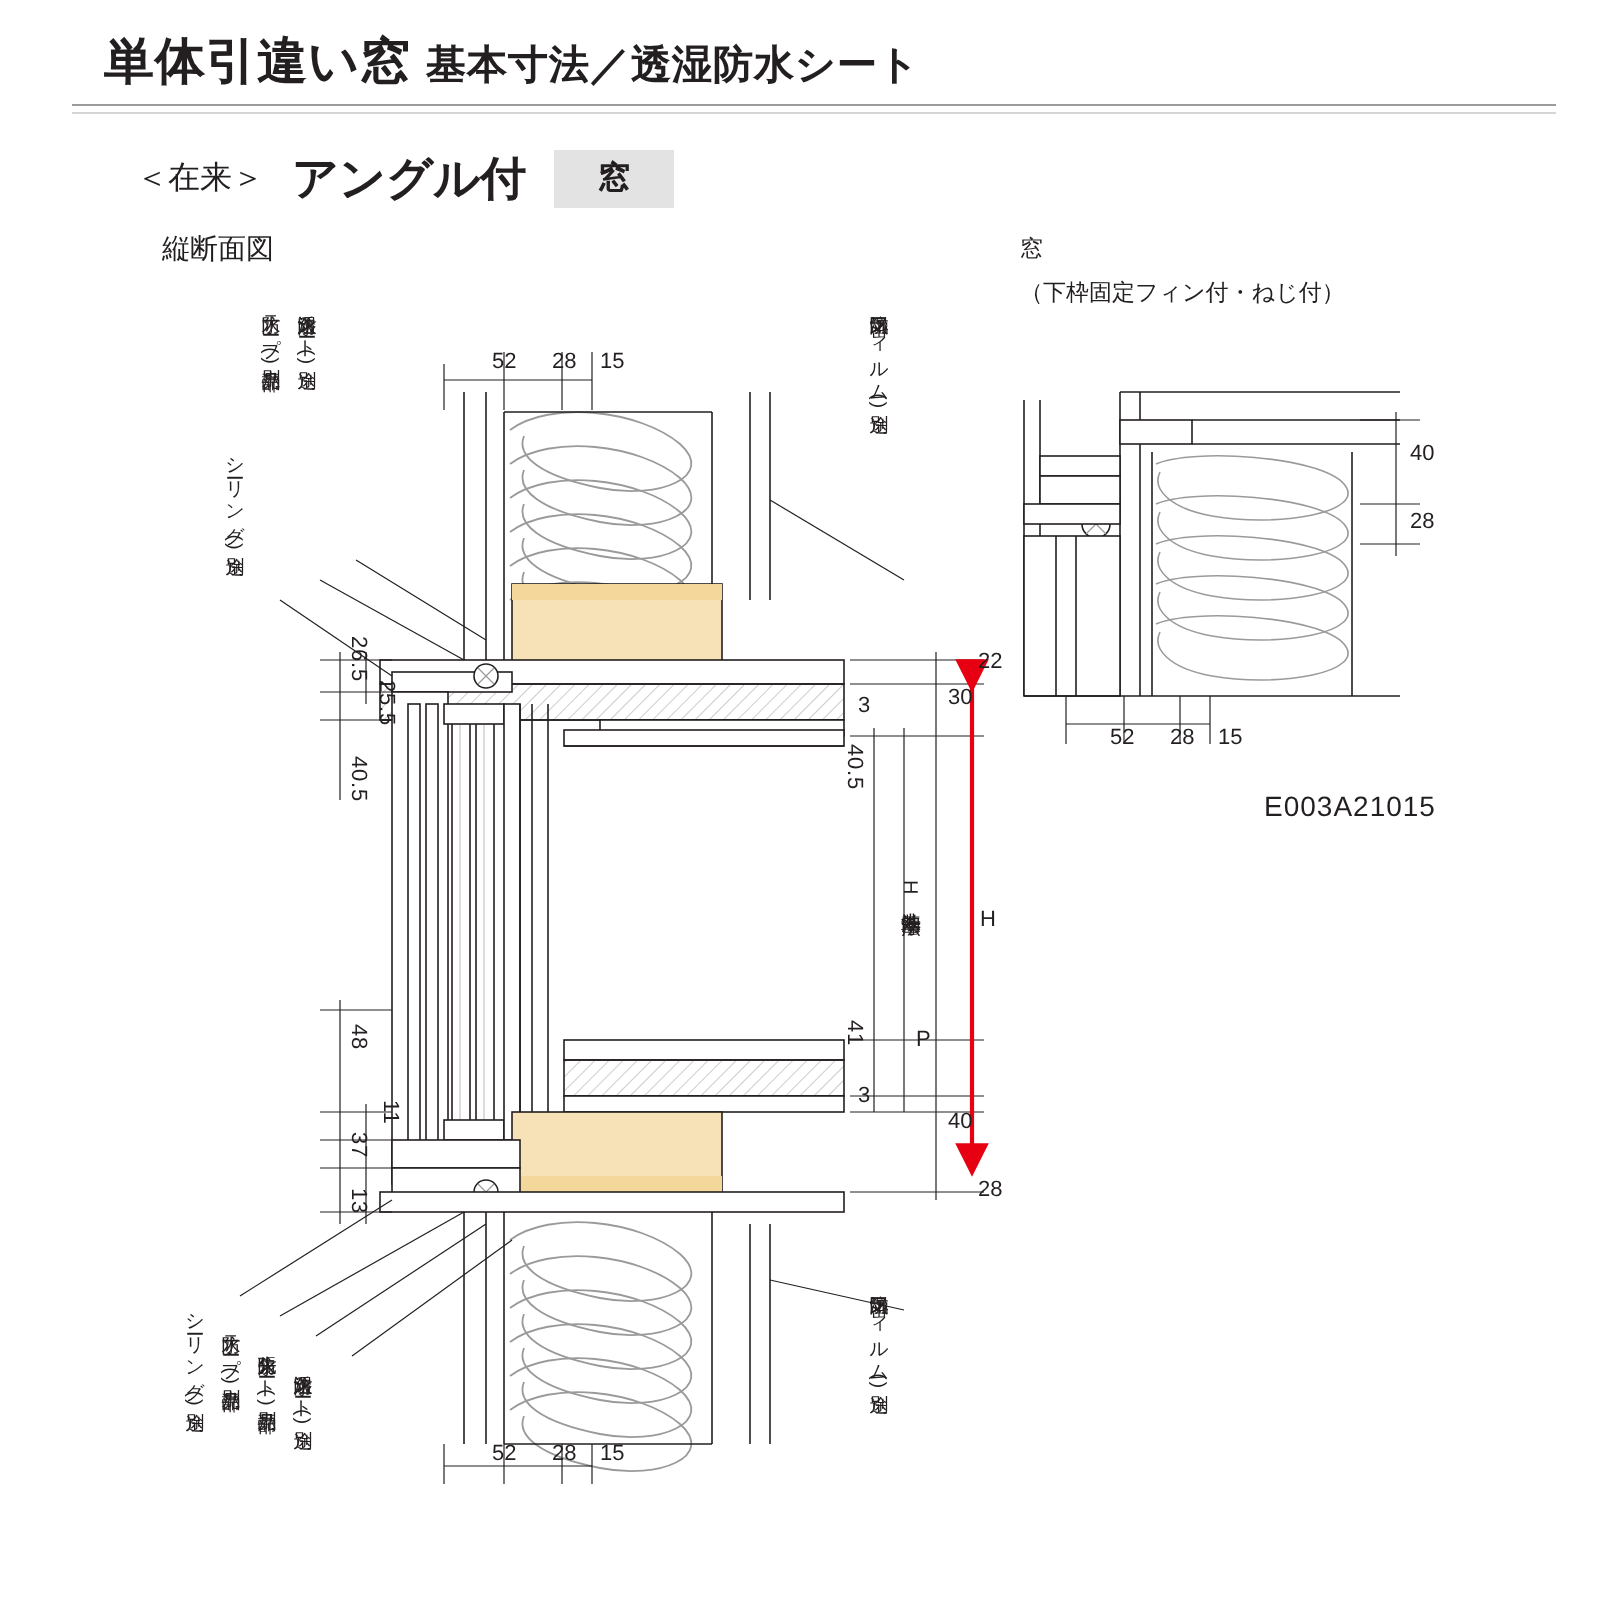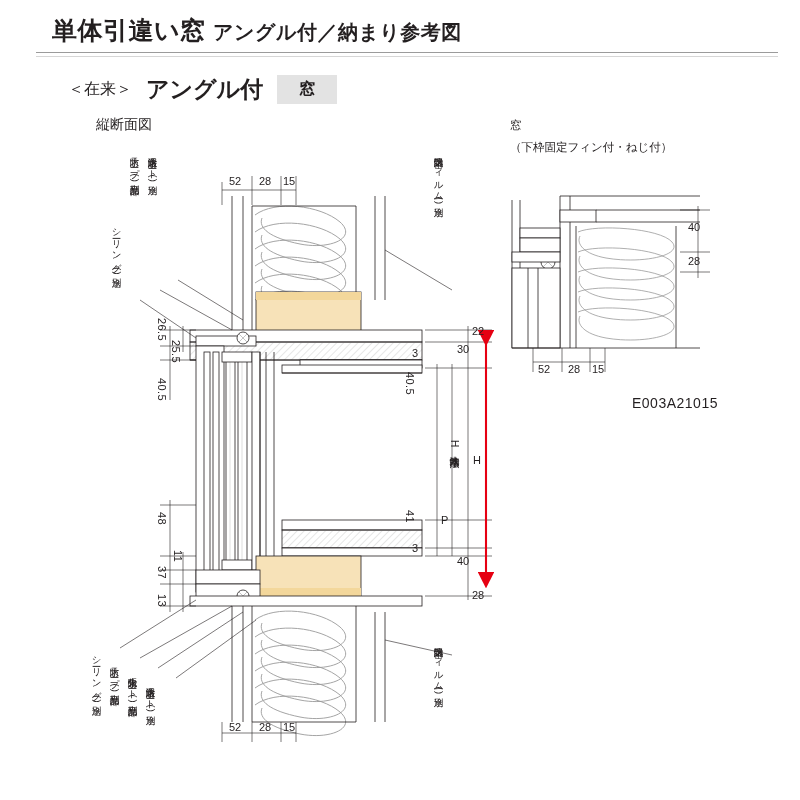--- a/index.html
+++ b/index.html
@@ -70,21 +70,21 @@
   }
   .chip {
     background: #e3e3e3;
     padding: 4px 22px;
     font-size: 16px;
     font-weight: bold;
     color: #231f20;
   }
   .section-label {
     position: absolute;
-    left: 96px;
+    left: 81px;
     top: 116px;
     font-size: 14px;
     text-align: right;
   }
   .code-label {
     position: absolute;
     left: 632px;
     top: 395px;
     font-size: 14px;
     letter-spacing: 0.5px;
@@ -104,37 +104,37 @@
     font-size: 10.5px;
     white-space: nowrap;
     line-height: 1;
   }
   .lbl.v {
     writing-mode: vertical-rl;
     text-orientation: mixed;
     letter-spacing: 0.4px;
   }
   .lbl.small { font-size: 9.5px; }
-  .lbl.num { font-size: 11px; }
+  .lbl.num { font-size: 11px; margin-left: 17px; }
   svg.layer {
     position: absolute;
     left: 0; top: 0;
     width: 800px;
     height: 800px;
     pointer-events: none;
   }
 </style>
 </head>
 <body>
 
 <div id="page">
 
   <div class="hdr-title">
     <span>単体引違い窓</span>
-    <span class="sub">アングル付／納まり参考図</span>
+    <span class="sub">基本寸法／透湿防水シート</span>
   </div>
   <div class="hdr-rule"></div>
   <div class="hdr-rule2"></div>
 
   <div class="sub-row">
     <span class="zairai">＜在来＞</span>
     <span class="angle">アングル付</span>
     <span class="chip">窓</span>
   </div>
 

